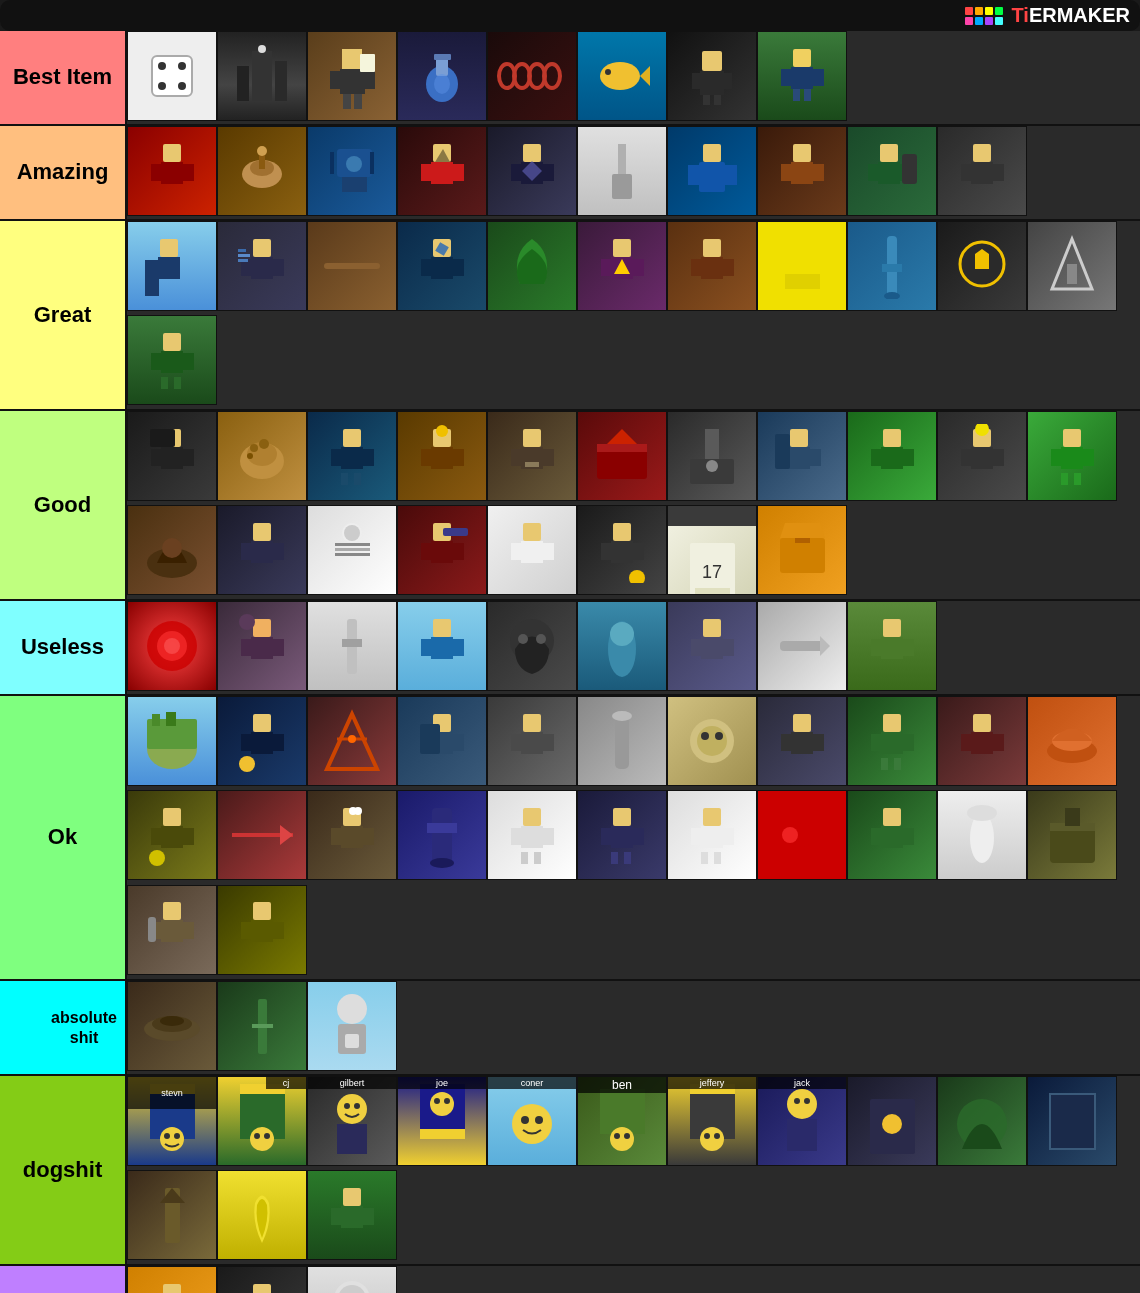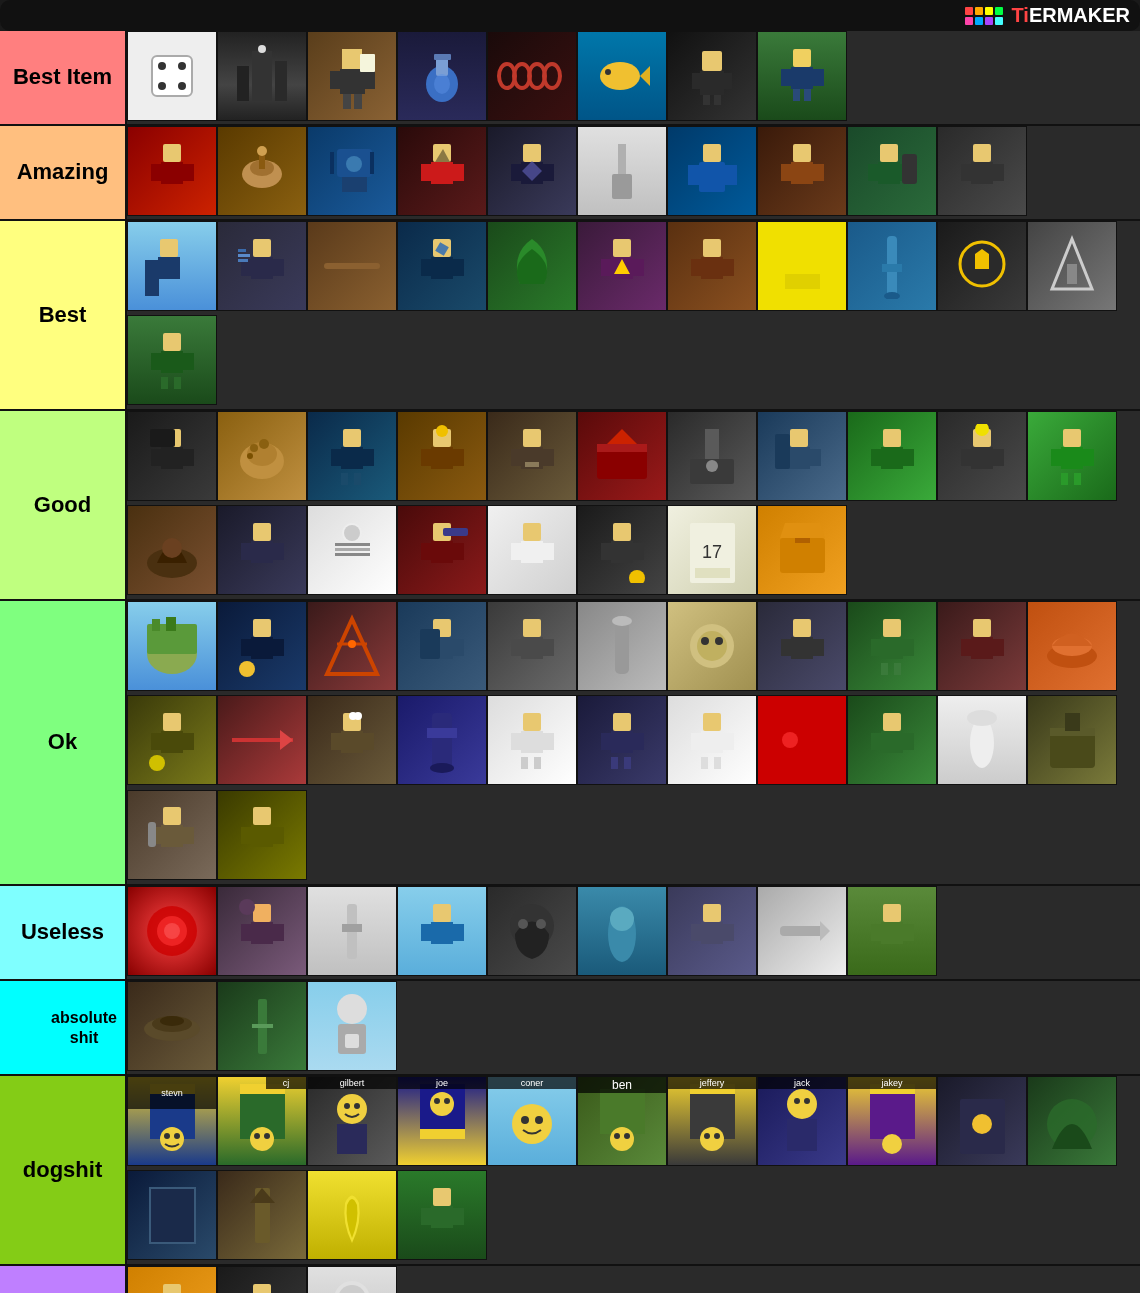--- a/index.html
+++ b/index.html
@@ -327,21 +327,21 @@
               <rect x="6" y="25" width="11" height="17" fill="#333"></rect>
               <rect x="38" y="25" width="11" height="17" fill="#333"></rect>
             </svg>
         </div>
       </div>
     </div>
   </div>
 
   <div class="tier-row" style="min-height:190px; flex-wrap:wrap;">
     <div class="tier-label tier-great" style="align-self:stretch;">
-      <span>Best</span>
+      <span>Great</span>
     </div>
     <div class="tier-items">
       <div class="tier-item">
         <div class="item-visual" style="background:linear-gradient(180deg,#87ceeb,#4a90d9);">
           <svg width="60" height="65" viewBox="0 0 60 65">
               <rect x="18" y="5" width="18" height="18" fill="#e8c870" rx="2"></rect>
               <rect x="16" y="23" width="22" height="22" fill="#1a3a6a"></rect>
               <rect x="3" y="26" width="14" height="18" fill="#1a3a6a"></rect>
               <rect x="3" y="44" width="14" height="18" fill="#1a3a6a"></rect>
             </svg>
@@ -636,34 +636,126 @@
           <svg width="55" height="65" viewBox="0 0 55 65">
               <rect x="18" y="5" width="18" height="18" fill="#e8c870" rx="2"></rect>
               <rect x="16" y="23" width="22" height="22" fill="#333"></rect>
               <rect x="6" y="25" width="11" height="17" fill="#333"></rect>
               <rect x="38" y="25" width="11" height="17" fill="#333"></rect>
               <circle cx="42" cy="60" r="8" fill="#f0c000"></circle>
             </svg>
         </div>
       </div>
       <div class="tier-item">
-        <div class="item-visual" style="background:linear-gradient(135deg,#f0f0e0,#d0d0b0);">
+        <div class="item-visual" style="background:linear-gradient(135deg,#f0f0e0,#d0d0b0);margin-top:20px;">
           <svg width="55" height="65" viewBox="0 0 55 65">
               <rect x="5" y="5" width="45" height="60" fill="#f0f0e0" rx="2"></rect>
               <rect x="10" y="50" width="35" height="10" fill="#e0e0c0"></rect>
               <text x="27" y="40" text-anchor="middle" font-size="18" fill="#333">17</text>
             </svg>
         </div>
       </div>
       <div class="tier-item">
         <div class="item-visual" style="background:linear-gradient(135deg,#d08000,#f0a020);">
           <svg width="55" height="65" viewBox="0 0 55 65">
               <rect x="5" y="20" width="45" height="35" fill="#d08000" rx="3"></rect>
               <rect x="20" y="5" width="15" height="20" fill="#b06000"></rect>
               <polygon points="5,20 50,20 45,5 10,5" fill="#e09010"></polygon>
+            </svg>
+        </div>
+      </div>
+    </div>
+  </div>
+
+  <div class="tier-row" style="min-height:95px;">
+    <div class="tier-label tier-useless">
+      <span>Useless</span>
+    </div>
+    <div class="tier-items">
+      <div class="tier-item">
+        <div class="item-visual" style="background:radial-gradient(circle,#ff4444,#880000);">
+          <svg width="60" height="60" viewBox="0 0 60 60">
+              <circle cx="30" cy="30" r="25" fill="#cc0000" opacity="0.8"></circle>
+              <circle cx="30" cy="30" r="15" fill="#ff3333" opacity="0.6"></circle>
+              <circle cx="30" cy="30" r="8" fill="#ff6666" opacity="0.5"></circle>
+            </svg>
+        </div>
+      </div>
+      <div class="tier-item">
+        <div class="item-visual" style="background:linear-gradient(135deg,#3a2a3a,#7a5a7a);">
+          <svg width="55" height="65" viewBox="0 0 55 65">
+              <rect x="18" y="5" width="18" height="18" fill="#f0b060" rx="2"></rect>
+              <rect x="16" y="23" width="22" height="22" fill="#4a2a4a"></rect>
+              <rect x="6" y="25" width="11" height="17" fill="#4a2a4a"></rect>
+              <rect x="38" y="25" width="11" height="17" fill="#4a2a4a"></rect>
+              <circle cx="12" cy="8" r="8" fill="#5a3a5a"></circle>
+            </svg>
+        </div>
+      </div>
+      <div class="tier-item">
+        <div class="item-visual" style="background:linear-gradient(180deg,#e0e0e0,#c0c0c0);">
+          <svg width="30" height="65" viewBox="0 0 30 65">
+              <rect x="10" y="5" width="10" height="55" fill="#c0c0c0" rx="3"></rect>
+              <rect x="5" y="25" width="20" height="8" fill="#a0a0a0"></rect>
+            </svg>
+        </div>
+      </div>
+      <div class="tier-item">
+        <div class="item-visual" style="background:linear-gradient(180deg,#87ceeb,#5aaedb);">
+          <svg width="55" height="65" viewBox="0 0 55 65">
+              <rect x="18" y="5" width="18" height="18" fill="#e8c870" rx="2"></rect>
+              <rect x="16" y="23" width="22" height="22" fill="#1a6aaa"></rect>
+              <rect x="6" y="25" width="11" height="17" fill="#1a6aaa"></rect>
+              <rect x="38" y="25" width="11" height="17" fill="#1a6aaa"></rect>
+            </svg>
+        </div>
+      </div>
+      <div class="tier-item">
+        <div class="item-visual" style="background:linear-gradient(135deg,#2a2a2a,#4a4a4a);">
+          <svg width="55" height="65" viewBox="0 0 55 65">
+              <circle cx="27" cy="27" r="22" fill="#333"></circle>
+              <path d="M10,35 Q27,10 44,35 Q44,55 27,60 Q10,55 10,35Z" fill="#222"></path>
+              <circle cx="18" cy="25" r="5" fill="#555"></circle>
+              <circle cx="36" cy="25" r="5" fill="#555"></circle>
+            </svg>
+        </div>
+      </div>
+      <div class="tier-item">
+        <div class="item-visual" style="background:linear-gradient(180deg,#3a8aaa,#1a5a7a);">
+          <svg width="35" height="65" viewBox="0 0 35 65">
+              <ellipse cx="17" cy="35" rx="14" ry="28" fill="#3a8aaa"></ellipse>
+              <ellipse cx="17" cy="20" rx="12" ry="12" fill="#5aaac0"></ellipse>
+            </svg>
+        </div>
+      </div>
+      <div class="tier-item">
+        <div class="item-visual" style="background:linear-gradient(135deg,#3a3a5a,#5a5a8a);">
+          <svg width="55" height="65" viewBox="0 0 55 65">
+              <rect x="18" y="5" width="18" height="18" fill="#e8c870" rx="2"></rect>
+              <rect x="16" y="23" width="22" height="22" fill="#4a4a6a"></rect>
+              <rect x="6" y="25" width="11" height="17" fill="#4a4a6a"></rect>
+              <rect x="38" y="25" width="11" height="17" fill="#4a4a6a"></rect>
+            </svg>
+        </div>
+      </div>
+      <div class="tier-item">
+        <div class="item-visual" style="background:linear-gradient(135deg,#aaa,#eee);">
+          <svg width="55" height="30" viewBox="0 0 55 30">
+              <rect x="5" y="10" width="45" height="10" fill="#aaa" rx="4"></rect>
+              <polygon points="45,5 55,15 45,25" fill="#bbb"></polygon>
+            </svg>
+        </div>
+      </div>
+      <div class="tier-item">
+        <div class="item-visual" style="background:linear-gradient(180deg,#5a8a3a,#3a6a1a);">
+          <svg width="55" height="65" viewBox="0 0 55 65">
+              <rect x="18" y="5" width="18" height="18" fill="#e8c870" rx="2"></rect>
+              <rect x="16" y="23" width="22" height="22" fill="#4a7a2a"></rect>
+              <rect x="6" y="25" width="11" height="17" fill="#4a7a2a"></rect>
+              <rect x="38" y="25" width="11" height="17" fill="#4a7a2a"></rect>
             </svg>
         </div>
       </div>
     </div>
   </div>
 
   <div class="tier-row" style="min-height:285px;">
     <div class="tier-label tier-ok" style="align-self:stretch;">
       <span>Ok</span>
     </div>
@@ -903,112 +995,20 @@
             </svg>
         </div>
       </div>
       <div class="tier-item">
         <div class="item-visual" style="background:linear-gradient(135deg,#3a3a00,#7a7a00);">
           <svg width="55" height="65" viewBox="0 0 55 65">
               <rect x="18" y="5" width="18" height="18" fill="#e8c870" rx="2"></rect>
               <rect x="16" y="23" width="22" height="22" fill="#5a5a00"></rect>
               <rect x="6" y="25" width="11" height="17" fill="#5a5a00"></rect>
               <rect x="38" y="25" width="11" height="17" fill="#5a5a00"></rect>
-            </svg>
-        </div>
-      </div>
-    </div>
-  </div>
-
-  <div class="tier-row" style="min-height:95px;">
-    <div class="tier-label tier-useless">
-      <span>Useless</span>
-    </div>
-    <div class="tier-items">
-      <div class="tier-item">
-        <div class="item-visual" style="background:radial-gradient(circle,#ff4444,#880000);">
-          <svg width="60" height="60" viewBox="0 0 60 60">
-              <circle cx="30" cy="30" r="25" fill="#cc0000" opacity="0.8"></circle>
-              <circle cx="30" cy="30" r="15" fill="#ff3333" opacity="0.6"></circle>
-              <circle cx="30" cy="30" r="8" fill="#ff6666" opacity="0.5"></circle>
-            </svg>
-        </div>
-      </div>
-      <div class="tier-item">
-        <div class="item-visual" style="background:linear-gradient(135deg,#3a2a3a,#7a5a7a);">
-          <svg width="55" height="65" viewBox="0 0 55 65">
-              <rect x="18" y="5" width="18" height="18" fill="#f0b060" rx="2"></rect>
-              <rect x="16" y="23" width="22" height="22" fill="#4a2a4a"></rect>
-              <rect x="6" y="25" width="11" height="17" fill="#4a2a4a"></rect>
-              <rect x="38" y="25" width="11" height="17" fill="#4a2a4a"></rect>
-              <circle cx="12" cy="8" r="8" fill="#5a3a5a"></circle>
-            </svg>
-        </div>
-      </div>
-      <div class="tier-item">
-        <div class="item-visual" style="background:linear-gradient(180deg,#e0e0e0,#c0c0c0);">
-          <svg width="30" height="65" viewBox="0 0 30 65">
-              <rect x="10" y="5" width="10" height="55" fill="#c0c0c0" rx="3"></rect>
-              <rect x="5" y="25" width="20" height="8" fill="#a0a0a0"></rect>
-            </svg>
-        </div>
-      </div>
-      <div class="tier-item">
-        <div class="item-visual" style="background:linear-gradient(180deg,#87ceeb,#5aaedb);">
-          <svg width="55" height="65" viewBox="0 0 55 65">
-              <rect x="18" y="5" width="18" height="18" fill="#e8c870" rx="2"></rect>
-              <rect x="16" y="23" width="22" height="22" fill="#1a6aaa"></rect>
-              <rect x="6" y="25" width="11" height="17" fill="#1a6aaa"></rect>
-              <rect x="38" y="25" width="11" height="17" fill="#1a6aaa"></rect>
-            </svg>
-        </div>
-      </div>
-      <div class="tier-item">
-        <div class="item-visual" style="background:linear-gradient(135deg,#2a2a2a,#4a4a4a);">
-          <svg width="55" height="65" viewBox="0 0 55 65">
-              <circle cx="27" cy="27" r="22" fill="#333"></circle>
-              <path d="M10,35 Q27,10 44,35 Q44,55 27,60 Q10,55 10,35Z" fill="#222"></path>
-              <circle cx="18" cy="25" r="5" fill="#555"></circle>
-              <circle cx="36" cy="25" r="5" fill="#555"></circle>
-            </svg>
-        </div>
-      </div>
-      <div class="tier-item">
-        <div class="item-visual" style="background:linear-gradient(180deg,#3a8aaa,#1a5a7a);">
-          <svg width="35" height="65" viewBox="0 0 35 65">
-              <ellipse cx="17" cy="35" rx="14" ry="28" fill="#3a8aaa"></ellipse>
-              <ellipse cx="17" cy="20" rx="12" ry="12" fill="#5aaac0"></ellipse>
-            </svg>
-        </div>
-      </div>
-      <div class="tier-item">
-        <div class="item-visual" style="background:linear-gradient(135deg,#3a3a5a,#5a5a8a);">
-          <svg width="55" height="65" viewBox="0 0 55 65">
-              <rect x="18" y="5" width="18" height="18" fill="#e8c870" rx="2"></rect>
-              <rect x="16" y="23" width="22" height="22" fill="#4a4a6a"></rect>
-              <rect x="6" y="25" width="11" height="17" fill="#4a4a6a"></rect>
-              <rect x="38" y="25" width="11" height="17" fill="#4a4a6a"></rect>
-            </svg>
-        </div>
-      </div>
-      <div class="tier-item">
-        <div class="item-visual" style="background:linear-gradient(135deg,#aaa,#eee);">
-          <svg width="55" height="30" viewBox="0 0 55 30">
-              <rect x="5" y="10" width="45" height="10" fill="#aaa" rx="4"></rect>
-              <polygon points="45,5 55,15 45,25" fill="#bbb"></polygon>
-            </svg>
-        </div>
-      </div>
-      <div class="tier-item">
-        <div class="item-visual" style="background:linear-gradient(180deg,#5a8a3a,#3a6a1a);">
-          <svg width="55" height="65" viewBox="0 0 55 65">
-              <rect x="18" y="5" width="18" height="18" fill="#e8c870" rx="2"></rect>
-              <rect x="16" y="23" width="22" height="22" fill="#4a7a2a"></rect>
-              <rect x="6" y="25" width="11" height="17" fill="#4a7a2a"></rect>
-              <rect x="38" y="25" width="11" height="17" fill="#4a7a2a"></rect>
             </svg>
         </div>
       </div>
     </div>
   </div>
 
   <div class="tier-row" style="min-height:95px;">
     <div class="tier-label tier-absolute-shit" style="font-size:16px;">
       <span>absolute shit</span>
     </div>
@@ -1135,30 +1135,20 @@
         <div style="position:absolute;top:0;left:0;right:0;background:rgba(0,0,0,0.7);color:#fff;font-size:9px;text-align:center;padding:1px;z-index:1;">jack</div>
         <div class="item-visual" style="background:linear-gradient(135deg,#1a1a5a,#3a3a8a);">
           <svg width="55" height="75" viewBox="0 0 55 75">
               <circle cx="27" cy="20" r="15" fill="#f0d040"></circle>
               <circle cx="22" cy="17" r="3" fill="#333"></circle>
               <circle cx="32" cy="17" r="3" fill="#333"></circle>
               <rect x="12" y="35" width="30" height="32" fill="#2a2a6a"></rect>
             </svg>
         </div>
       </div>
-      <div class="tier-item" style="position:relative;">
-        <div style="position:absolute;top:0;left:0;right:0;background:rgba(0,0,0,0.7);color:#fff;font-size:9px;text-align:center;padding:1px;z-index:1;">jakey</div>
-        <div class="item-visual" style="background:linear-gradient(180deg,#f0d030,#5a1a8a);">
-          <svg width="55" height="75" viewBox="0 0 55 75">
-              <rect x="5" y="0" width="45" height="10" fill="#f0d030"></rect>
-              <rect x="5" y="10" width="45" height="45" fill="#5a1a8a"></rect>
-              <circle cx="27" cy="60" r="10" fill="#f0d040"></circle>
-            </svg>
-        </div>
-      </div>
       <div class="tier-item">
         <div class="item-visual" style="background:linear-gradient(135deg,#1a1a2a,#3a3a5a);">
           <svg width="55" height="65" viewBox="0 0 55 65">
               <rect x="5" y="10" width="45" height="55" fill="#2a2a4a" rx="2"></rect>
               <circle cx="27" cy="35" r="10" fill="#f0c030"></circle>
             </svg>
         </div>
       </div>
       <div class="tier-item">
         <div class="item-visual" style="background:linear-gradient(135deg,#1a3a1a,#3a7a3a);">

